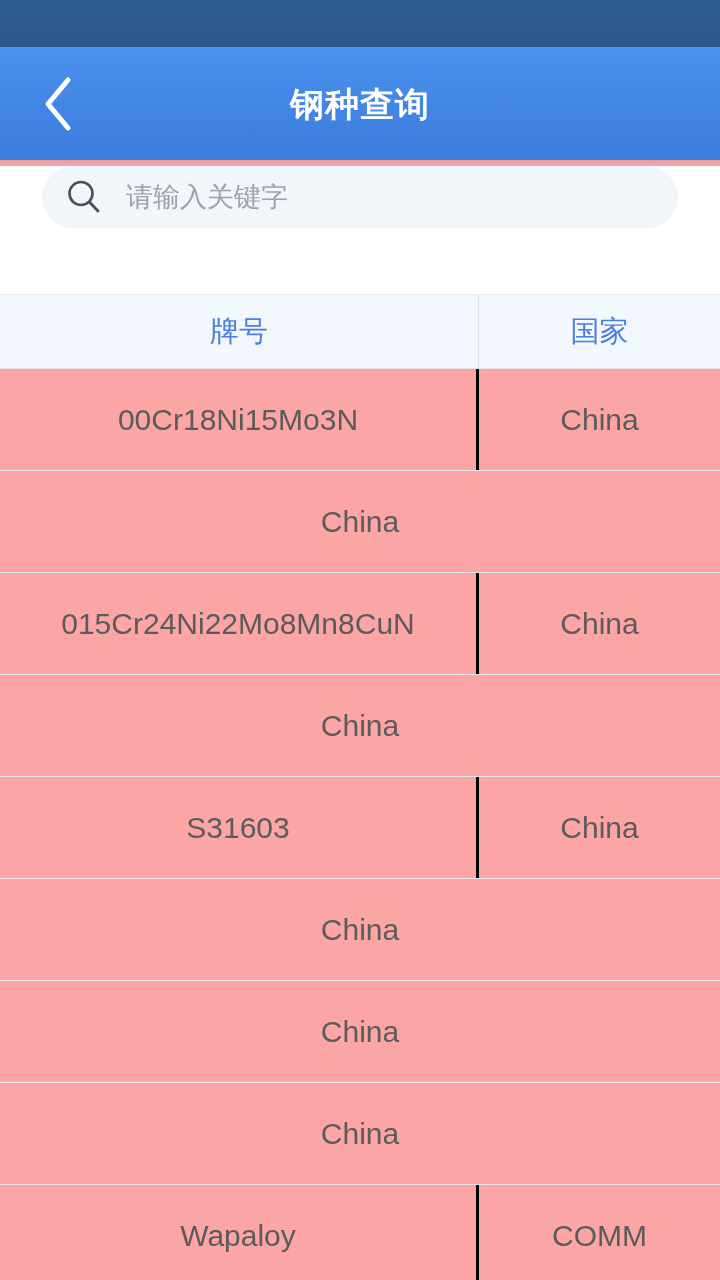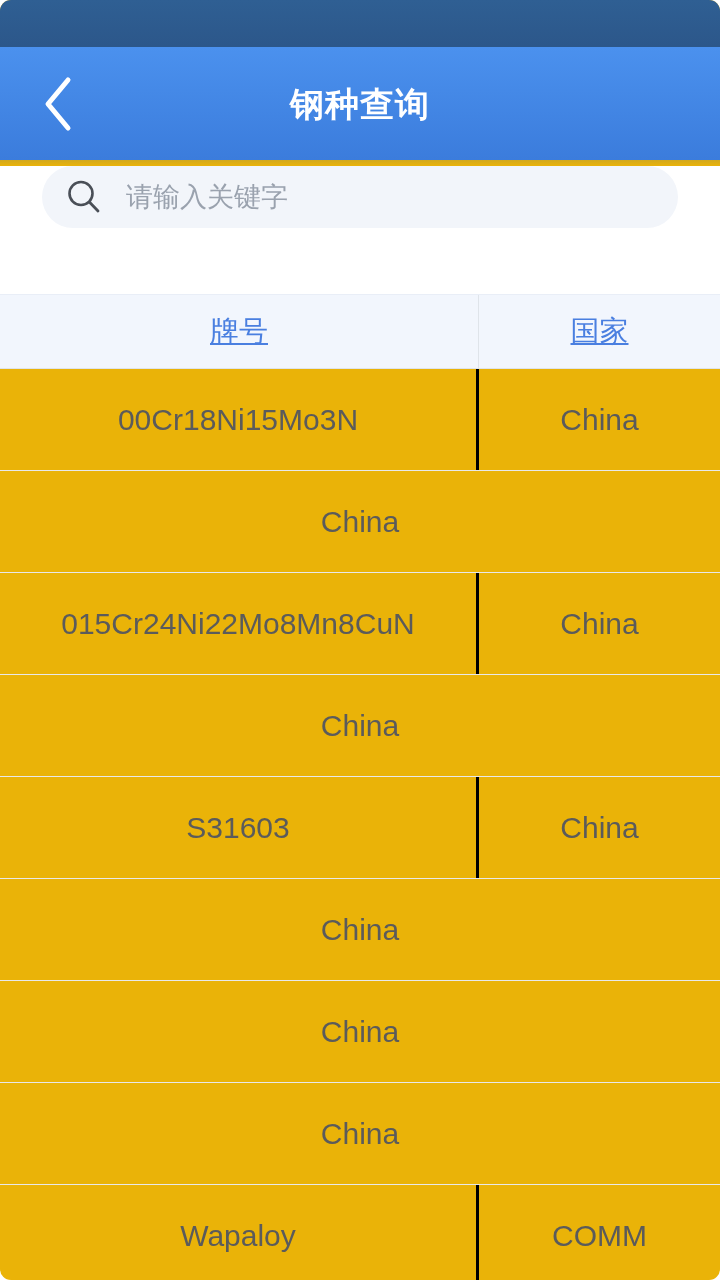--- a/index.html
+++ b/index.html
@@ -9,23 +9,22 @@
     height: 1280px;
     overflow: hidden;
     background: #ffffff;
     font-family: "Liberation Sans", "DejaVu Sans", sans-serif;
   }
 
   #app {
     position: relative;
     width: 720px;
     height: 1280px;
-    background: #eab308;
+    background: #fca5a5;
     overflow: hidden;
-    border-radius: 11px;
   }
 
   
   .status-bar {
     height: 47px;
     width: 100%;
     background: linear-gradient(180deg, #2f5f93 0%, #2c578a 100%);
   }
 
   
@@ -144,21 +143,20 @@
     border-right: 3px solid #000000;
   }
 
   .cell-country {
     flex: 1;
   }
 
   .table-header .cell {
     color: #4a7fe0;
     font-size: 29px;
-    text-decoration: underline;
   }
   .table-header .cell-grade { border-right: 1px solid #dfe4ea; }
 
   .table-body .cell {
     color: #5b5b5b;
     font-size: 30px;
     white-space: nowrap;
   }
 </style>
 </head>

